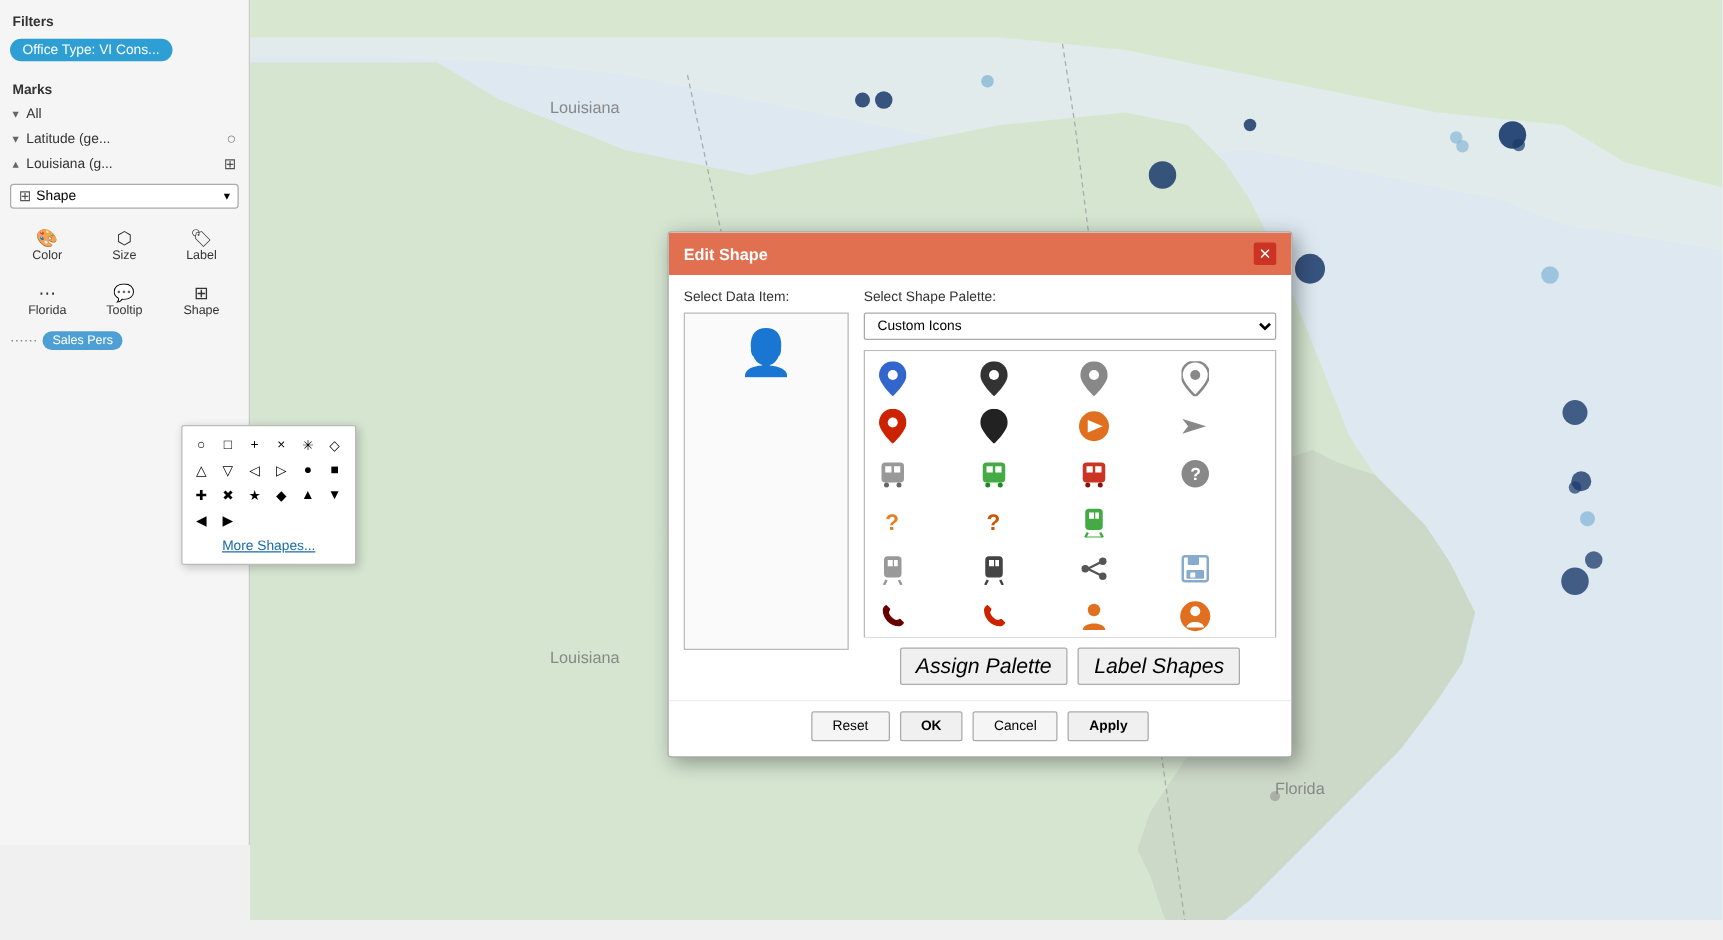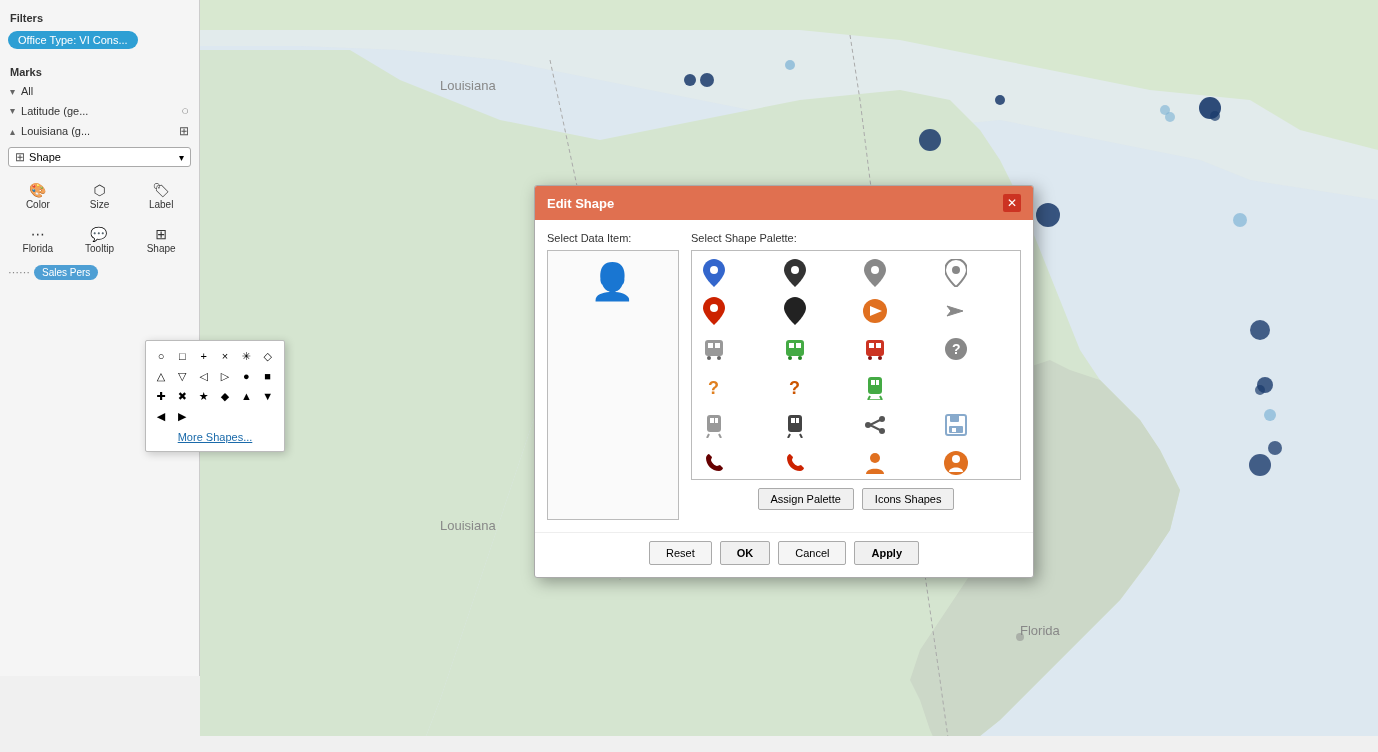--- a/index.html
+++ b/index.html
@@ -243,22 +243,23 @@
       display: flex;
       justify-content: center;
       gap: 8px;
       margin-top: 8px;
     }
     .palette-btn {
       border: 1px solid #aaa;
       background: #f0f0f0;
       border-radius: 2px;
       padding: 4px 12px;
-      font-size: 11px;
-      cursor: pointer;
+      font-size: 17px;
+      cursor: pointer;
+      font-style: italic;
     }
     .modal-footer {
       display: flex;
       justify-content: center;
       gap: 8px;
       padding: 8px 12px 12px;
       border-top: 1px solid #eee;
     }
     .footer-btn {
       border: 1px solid #aaa;
@@ -425,20 +426,28 @@
 
         <div class="modal-left">
           <div class="modal-label">Select Data Item:</div>
           <div class="data-item-box">
             <span class="person-icon">👤</span>
           </div>
         </div>
 
         <div class="modal-right">
           <div class="modal-label">Select Shape Palette:</div>
+          <select class="palette-select">
+            <option>Custom Icons</option>
+            <option>Default</option>
+            <option>Filled</option>
+            <option>Hollow</option>
+            <option>Weather</option>
+            <option>Arrows</option>
+          </select>
           
           <div class="icons-grid">
 
             <div class="icon-cell">
                 <svg width="22" height="28" viewBox="0 0 22 28">
                   <path d="M11,0 C5,0 0,5 0,11 C0,18 11,28 11,28 C11,28 22,18 22,11 C22,5 17,0 11,0Z" fill="#3366cc"></path>
                   <circle cx="11" cy="11" r="4" fill="white"></circle>
                 </svg>
               </div>
             <div class="icon-cell">
@@ -595,21 +604,21 @@
             <div class="icon-cell">
                 <svg width="26" height="26" viewBox="0 0 26 26">
                   <circle cx="13" cy="13" r="12" fill="#e07020"></circle>
                   <circle cx="13" cy="9" r="4" fill="white"></circle>
                   <path d="M6,22 C6,16 20,16 20,22Z" fill="white"></path>
                 </svg>
               </div>
           </div>
           <div class="modal-bottom-buttons">
             <button class="palette-btn">Assign Palette</button>
-            <button class="palette-btn">Icons Shapes</button>
+            <button class="palette-btn">Label Shapes</button>
           </div>
         </div>
       </div>
     </div>
     <div class="modal-footer">
       <button class="footer-btn">Reset</button>
       <button class="footer-btn primary">OK</button>
       <button class="footer-btn">Cancel</button>
       <button class="footer-btn primary">Apply</button>
     </div>

